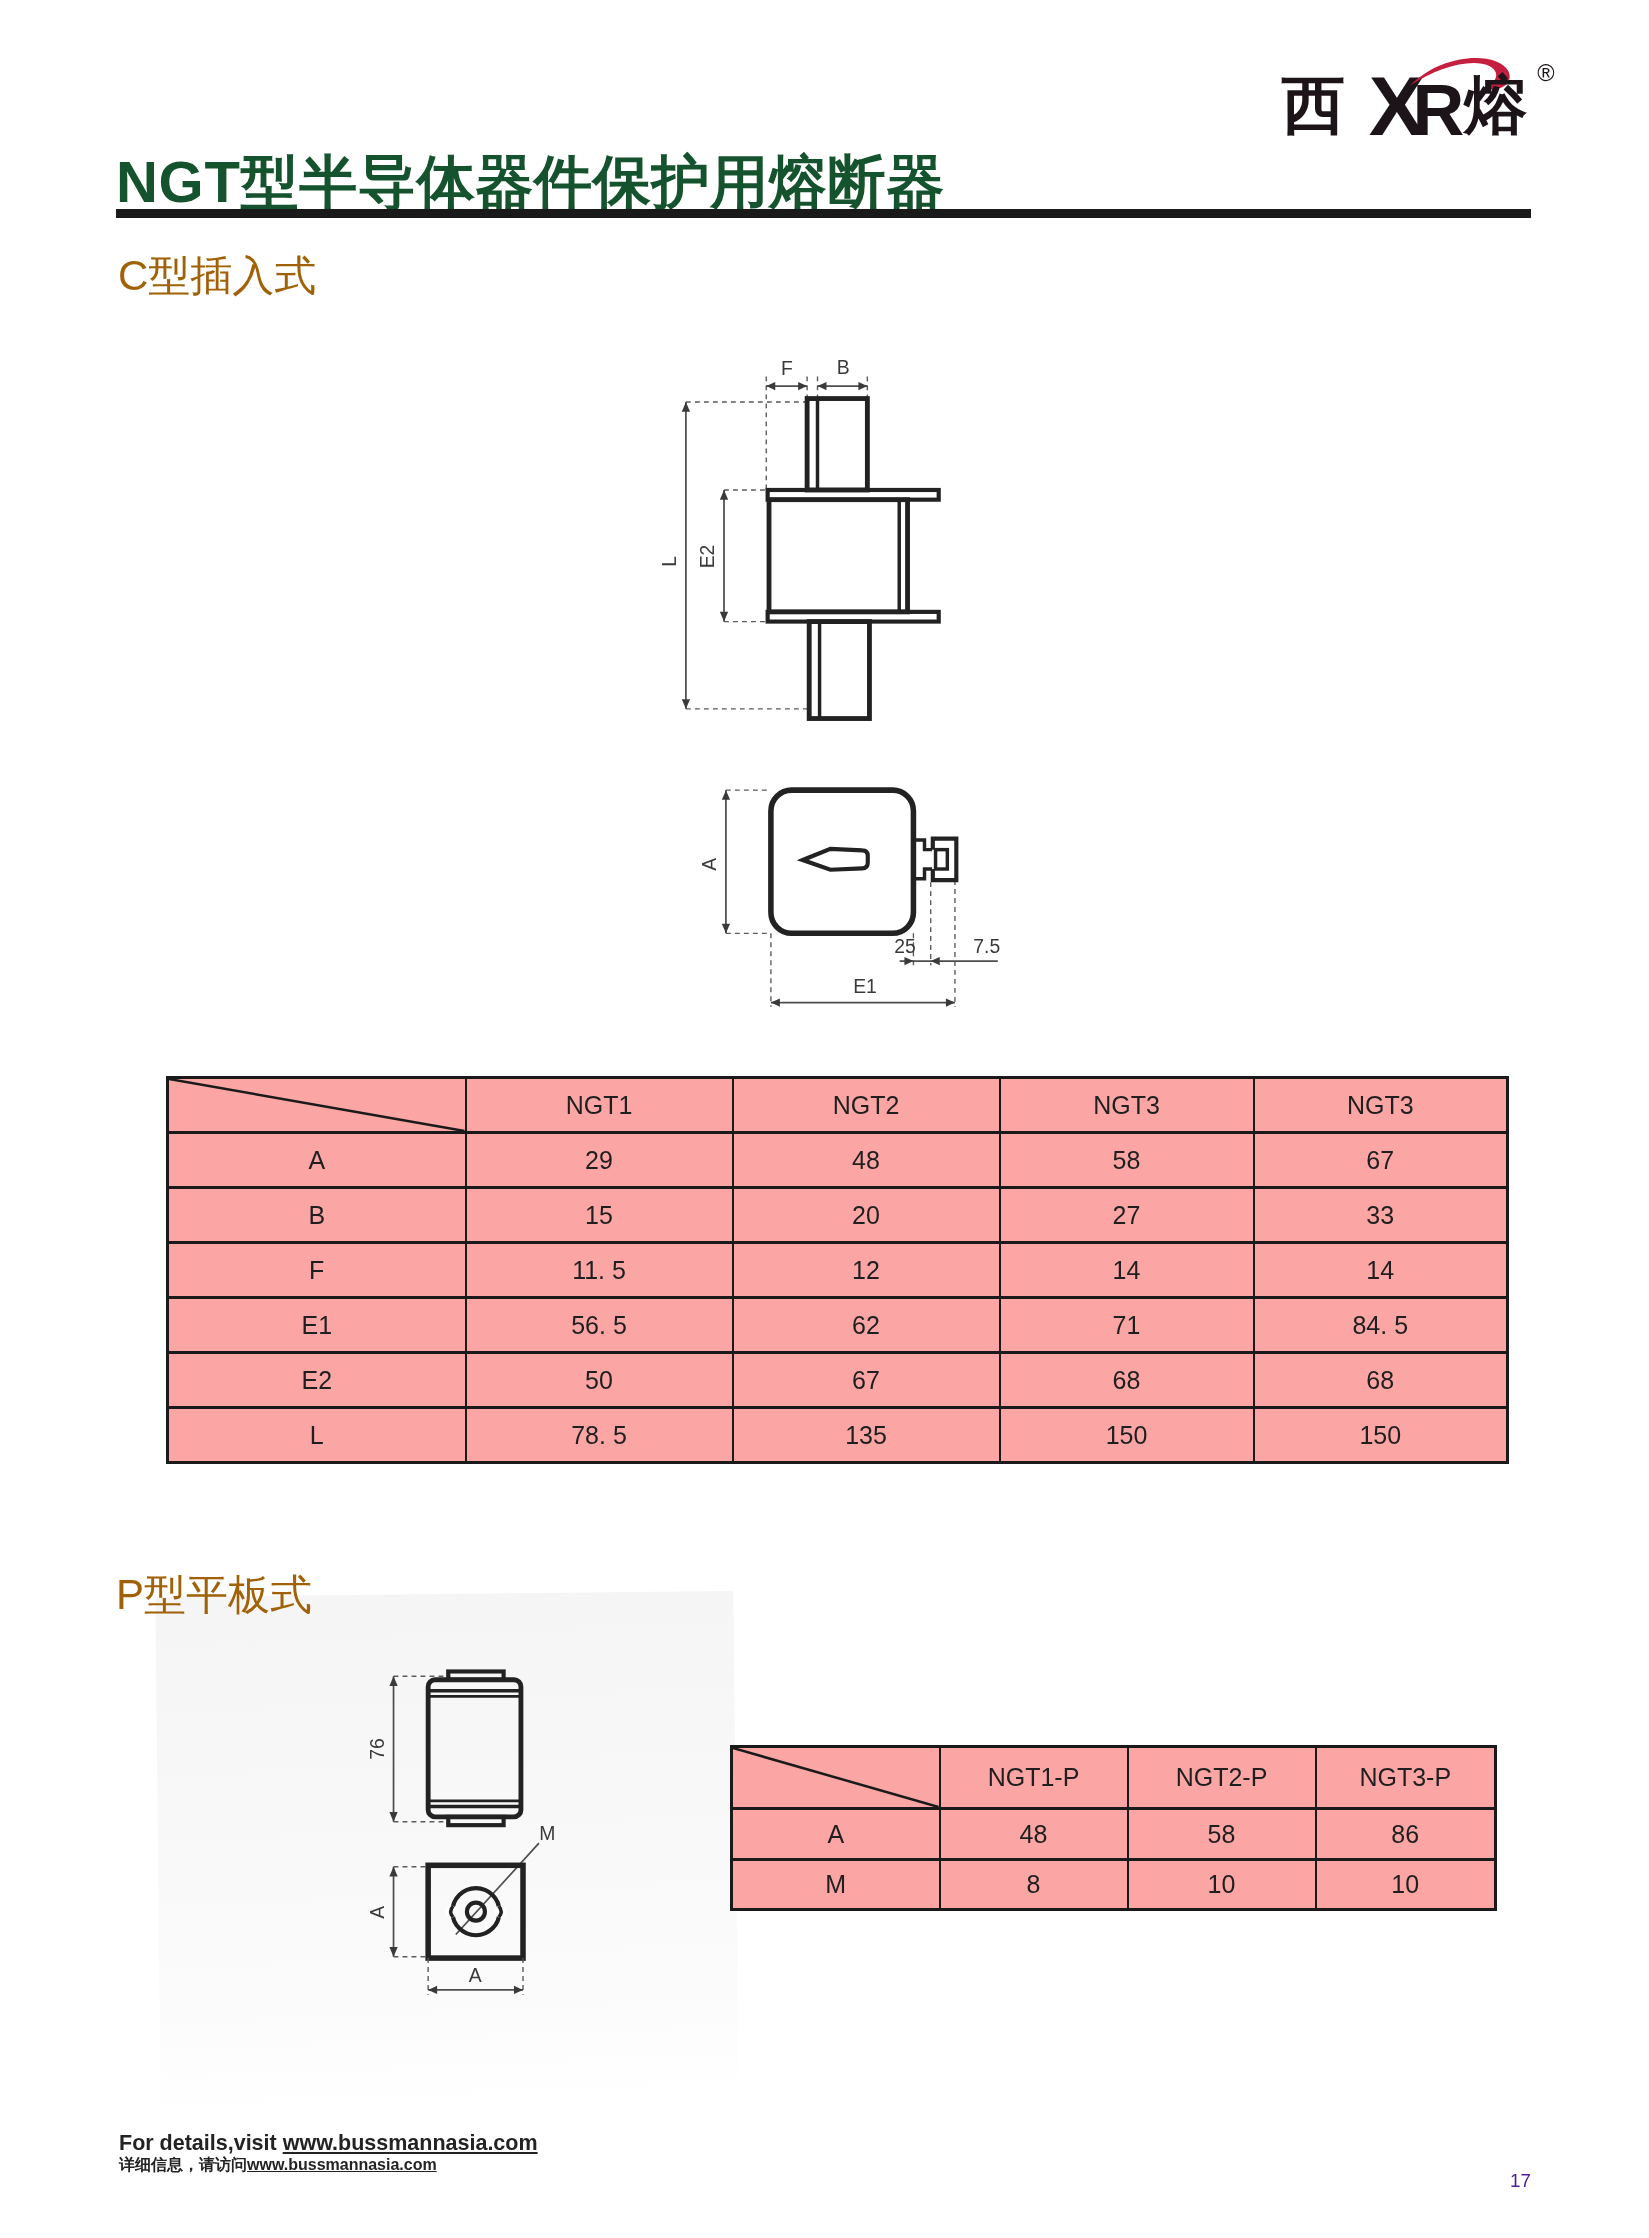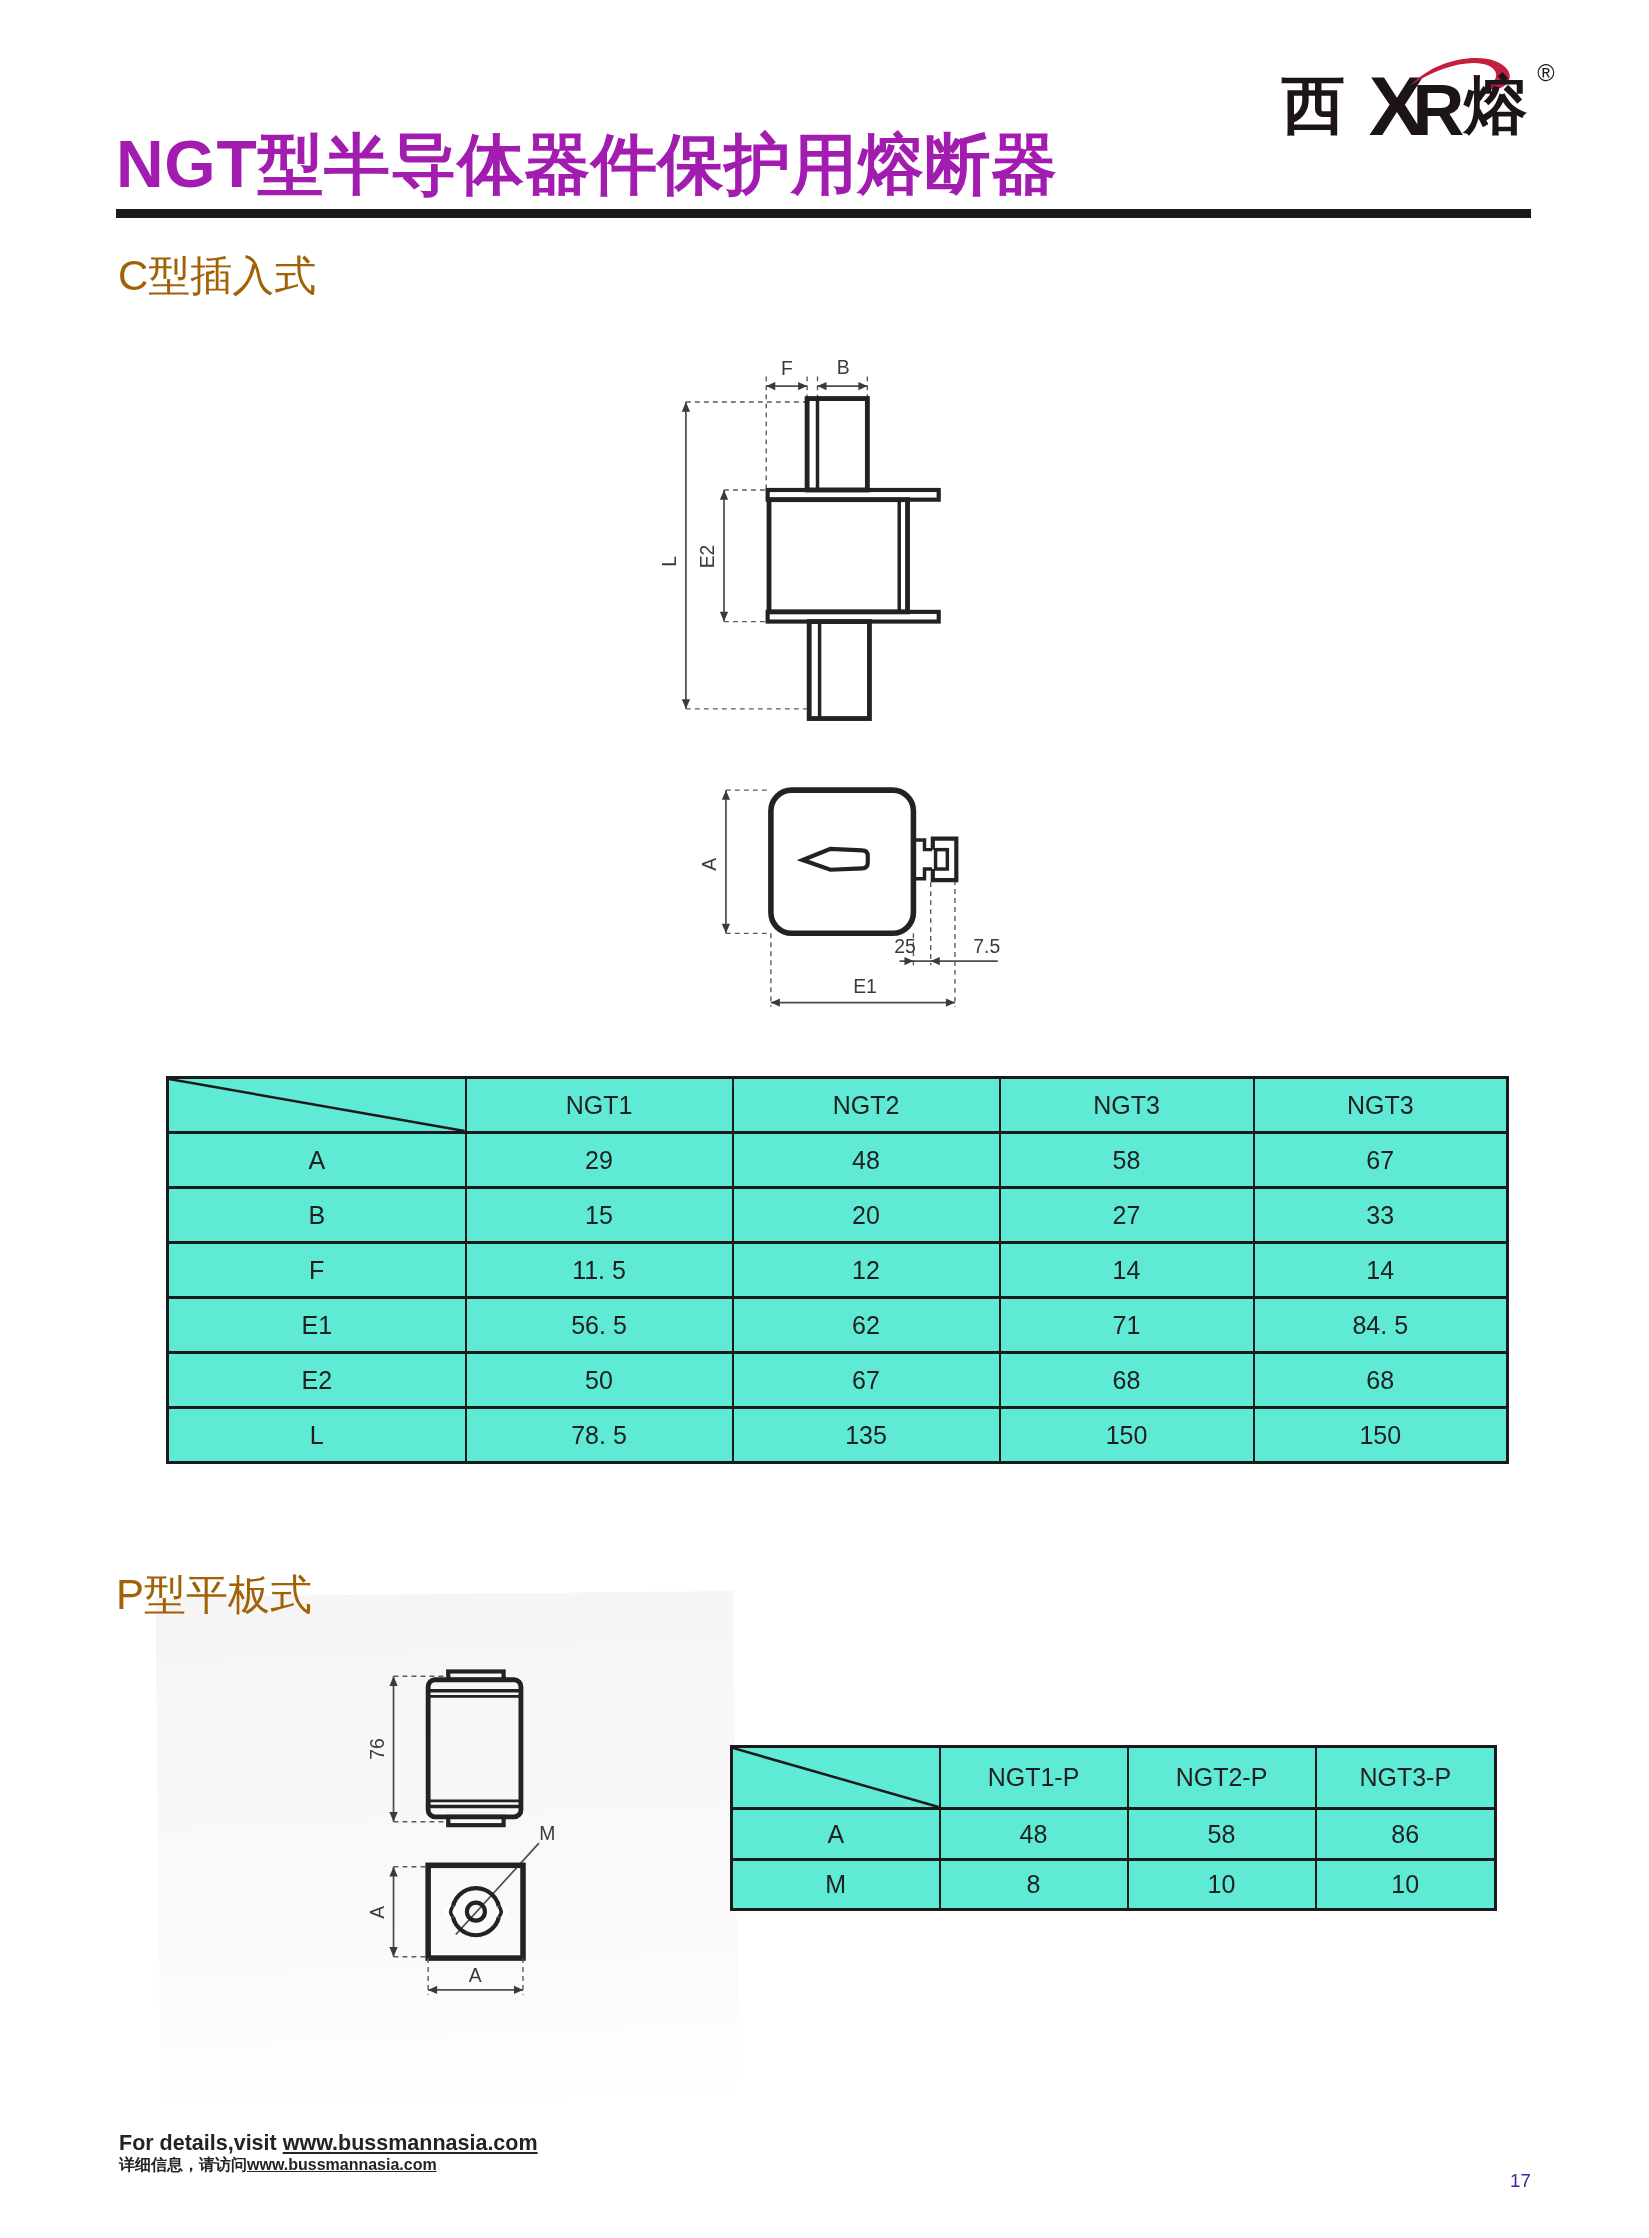--- a/index.html
+++ b/index.html
@@ -2,27 +2,27 @@
 <html style="font-size:11px"><head>
 <meta charset="utf-8">
 <style>
   html,body{margin:0;padding:0;background:#ffffff;}
   body{width:1650px;height:2239px;position:relative;font-family:"Liberation Sans", sans-serif;color:#1a1a1a;}
   .abs{position:absolute;}
   .page{position:absolute;left:0;top:0;width:1650px;height:2239px;background:#fff;overflow:hidden;}
 
   .scan-blob{left:158px;top:1594px;width:578px;height:507px;background:linear-gradient(178deg,#f5f5f5 0%,#fafafa 70%,#ffffff 100%);transform:rotate(-0.6deg);}
 
-  .page-title{left:116px;top:120px;font-size:66px;font-weight:600;letter-spacing:0.7px;color:#a21caf;white-space:nowrap;}
+  .page-title{left:116px;top:144px;font-size:58px;font-weight:600;letter-spacing:0.7px;color:#14532d;white-space:nowrap;}
   .title-rule{left:116px;top:209px;width:1415px;height:9px;background:#1a1a1a;}
   .section-heading{font-size:42px;font-weight:500;color:#a16207;white-space:nowrap;}
   .c-heading{left:118px;top:248px;}
   .p-heading{left:116px;top:1567px;}
 
-  table.dim-table{border-collapse:collapse;table-layout:fixed;background:#5eead4;}
+  table.dim-table{border-collapse:collapse;table-layout:fixed;background:#fca5a5;}
   table.dim-table{border:3.5px solid #1a1a1a;}
   table.dim-table td,table.dim-table th{border-left:2.1px solid #1a1a1a;border-right:2.1px solid #1a1a1a;border-top:3.5px solid #1a1a1a;border-bottom:3.5px solid #1a1a1a;text-align:center;vertical-align:middle;font-size:25px;font-weight:400;color:#1f1f1f;padding:0;}
   .t1{left:166px;top:1076px;width:1339px;}
   .t2{left:730px;top:1745px;width:764px;}
   .diag-cell{position:relative;}
   .diag-cell svg{position:absolute;left:0;top:0;width:100%;height:100%;}
 
   .footer-line{left:119px;white-space:nowrap;color:#232323;font-weight:bold;}
   .footer-line-1{top:2131px;font-size:21.5px;}
   .footer-line-2{top:2155px;font-size:16px;}

